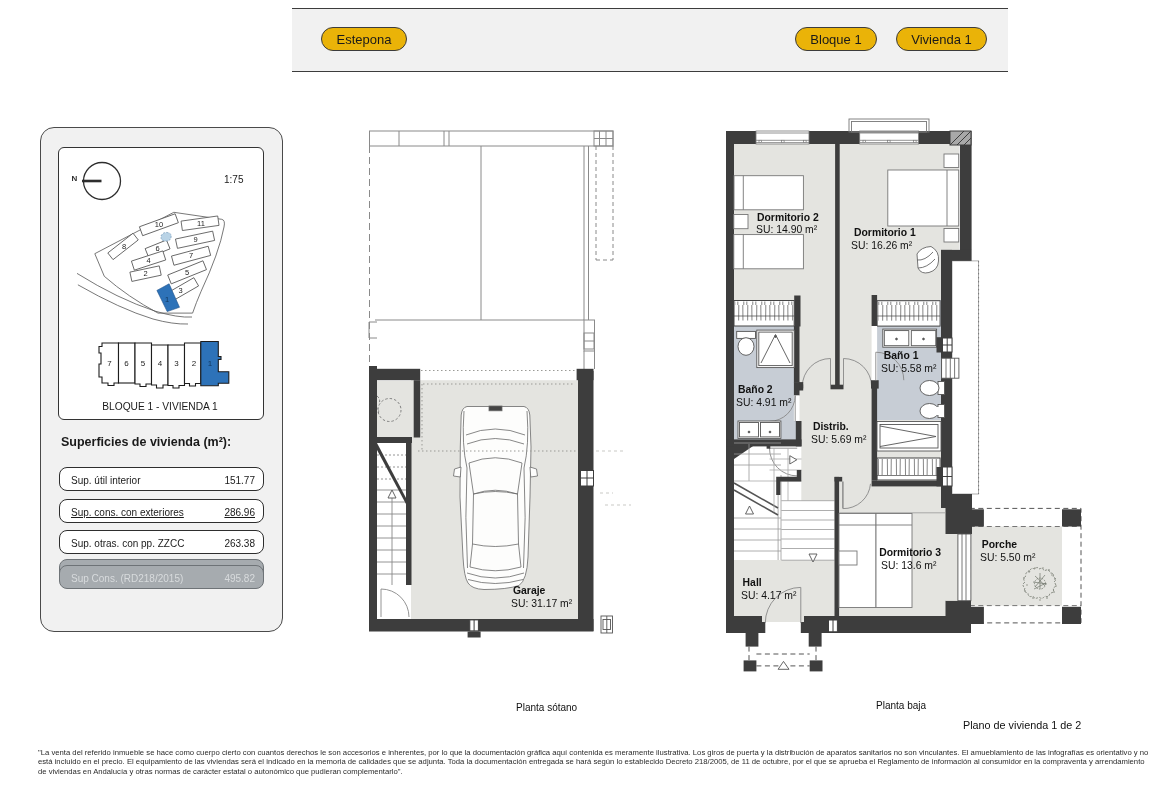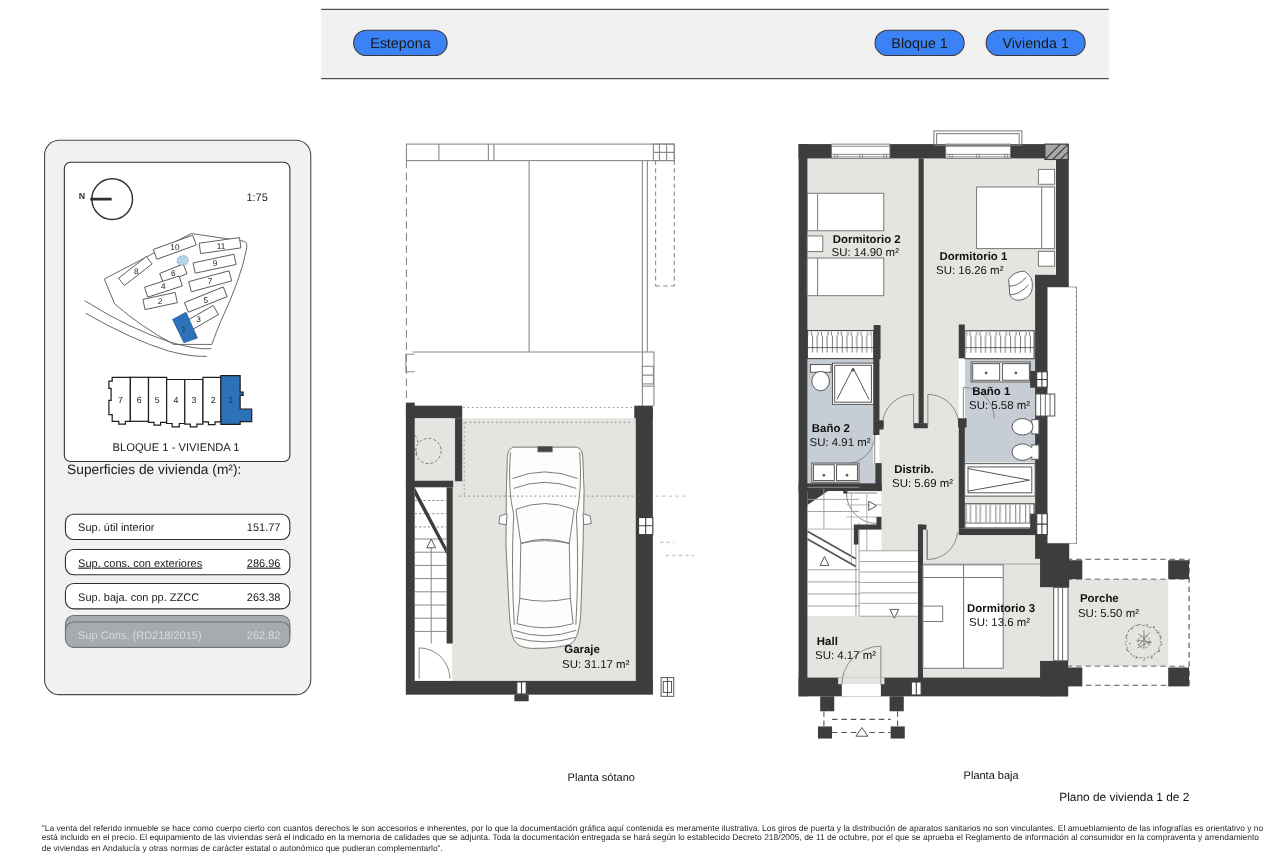--- a/index.html
+++ b/index.html
@@ -1,18 +1,18 @@
 <!DOCTYPE html>
 <html><head>
 <meta charset="utf-8">
 <style>
   html,body{margin:0;padding:0;background:#fff;}
   body{width:1170px;height:785px;position:relative;font-family:"Liberation Sans",sans-serif;overflow:hidden;}
   .abs{position:absolute;}
-  .pill{position:absolute;top:27px;height:22px;border:1px solid #3c3c3c;border-radius:13px;background:#3b82f6;
+  .pill{position:absolute;top:27px;height:22px;border:1px solid #3c3c3c;border-radius:13px;background:#eab308;
         font-size:13px;color:#1a1a1a;display:flex;align-items:center;justify-content:center;}
   .rowline{position:absolute;left:18px;width:205px;height:24px;box-sizing:border-box;border:1.2px solid #2e2e2e;border-radius:8px;
         background:#fff;font-size:10px;color:#1a1a1a;display:flex;align-items:center;justify-content:space-between;
         padding:3px 8px 0 11px;}
   .rowgrey{background:#a6abaf;border-color:#6e7377;color:#d8dbdd;}
 </style>
 </head>
 <body>
 
 <div class="abs" style="left:292px;top:8px;width:716px;height:62px;background:#f1f1f1;border-top:1.5px solid #3c3c3c;border-bottom:1.5px solid #3c3c3c;"></div>
@@ -91,45 +91,45 @@
       <text x="84.9" y="219">5</text>
       <text x="101.9" y="219">4</text>
       <text x="118.4" y="219">3</text>
       <text x="135.9" y="219">2</text>
       <text x="151.9" y="219" fill="#10365c">1</text>
     </g>
 
     <text x="102" y="263" font-size="10.2" fill="#1a1a1a" text-anchor="middle">BLOQUE 1 - VIVIENDA 1</text>
   </svg>
 
-  <div class="abs" style="left:20px;top:292px;font-size:12.5px;color:#1a1a1a;">Superficies de vivienda (m²):</div>
+  <div class="abs" style="left:20px;top:307px;font-size:12.5px;color:#1a1a1a;font-weight:bold;">Superficies de vivienda (m²):</div>
 
   <div class="rowline" style="top:339px;">
       <span>Sup. útil interior</span>
       <span>151.77</span>
     </div>
 
   <div class="rowline" style="top:371px;text-decoration:underline;">
       <span>Sup. cons. con exteriores</span>
       <span>286.96</span>
     </div>
 
   <div class="rowline" style="top:402px;">
-      <span>Sup. baja. con pp. ZZCC</span>
+      <span>Sup. otras. con pp. ZZCC</span>
       <span>263.38</span>
     </div>
 
   <div class="rowline rowgrey" style="top:431px;">
       <span>Sup útil (RD218/2015)</span>
       <span>166.95</span>
     </div>
 
   <div class="rowline rowgrey" style="top:437px;">
       <span>Sup Cons. (RD218/2015)</span>
-      <span>262.82</span>
+      <span>495.82</span>
     </div>
 </div>
 
 <svg class="abs" style="left:355px;top:115px;" width="290" height="575" viewBox="0 0 290 575" id="midsvg">
 
   <g stroke="#8a8a8a" stroke-width="1" fill="none">
 
     <rect x="14.5" y="16" width="243.5" height="15"></rect>
     <line x1="44" y1="16" x2="44" y2="31"></line>
     <line x1="89" y1="16" x2="89" y2="31"></line>

